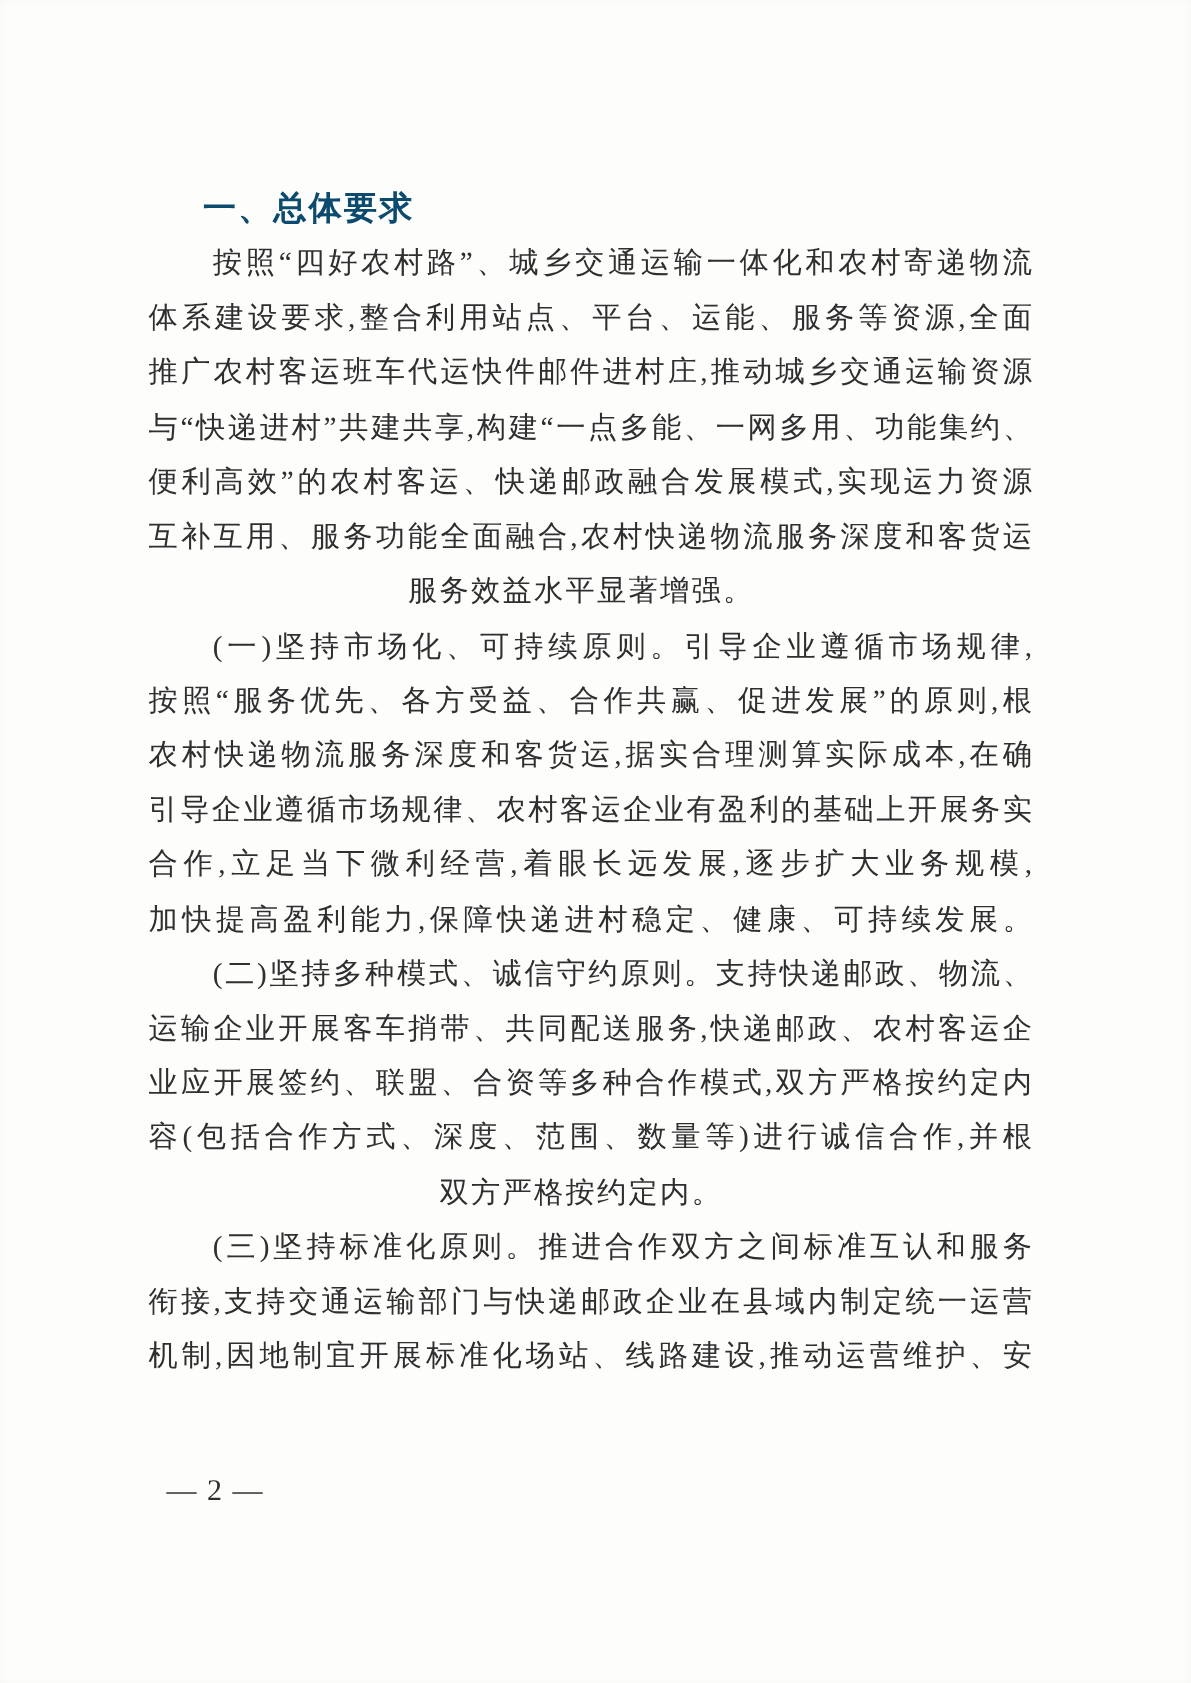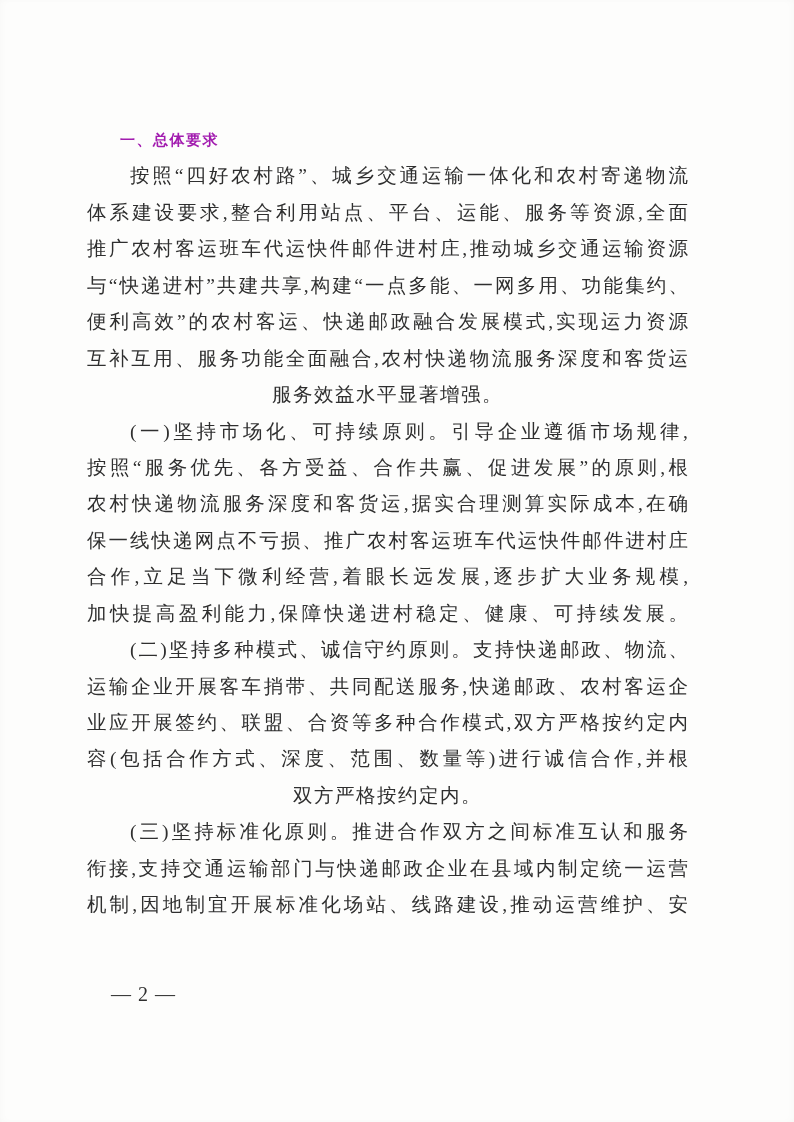--- a/index.html
+++ b/index.html
@@ -33,30 +33,31 @@
     height: 36.45px;
     line-height: 36.45px;
     white-space: normal;
     overflow: visible;
   }
   .line.first,
   .line.mid {
     text-align: justify;
     text-align-last: justify;
     text-justify: inter-character;
+    margin-left: 12px;
   }
   .line.first,
   .line.heading {
     text-indent: 2.2em;
   }
   .line.heading {
     font-family: "DejaVu Sans", "Liberation Sans", sans-serif;
     font-weight: 700;
-    font-size: 15px;
-    color: #a21caf;
+    font-size: 22px;
+    color: #0c4a6e;
     letter-spacing: 1.5px;
     text-align: left;
   }
   .line.last {
     text-align: center;
     letter-spacing: 1.5px;
   }
   .footer {
     position: absolute;
     left: 111px;
@@ -78,21 +79,21 @@
       <div class="line first">按照“四好农村路”、城乡交通运输一体化和农村寄递物流</div>
       <div class="line mid">体系建设要求,整合利用站点、平台、运能、服务等资源,全面</div>
       <div class="line mid">推广农村客运班车代运快件邮件进村庄,推动城乡交通运输资源</div>
       <div class="line mid">与“快递进村”共建共享,构建“一点多能、一网多用、功能集约、</div>
       <div class="line mid">便利高效”的农村客运、快递邮政融合发展模式,实现运力资源</div>
       <div class="line mid">互补互用、服务功能全面融合,农村快递物流服务深度和客货运</div>
       <div class="line last">服务效益水平显著增强。</div>
       <div class="line first">(一)坚持市场化、可持续原则。引导企业遵循市场规律,</div>
       <div class="line mid">按照“服务优先、各方受益、合作共赢、促进发展”的原则,根</div>
       <div class="line mid">农村快递物流服务深度和客货运,据实合理测算实际成本,在确</div>
-      <div class="line mid">保一线快递网点不亏损、推广农村客运班车代运快件邮件进村庄</div>
+      <div class="line mid">引导企业遵循市场规律、农村客运企业有盈利的基础上开展务实</div>
       <div class="line mid">合作,立足当下微利经营,着眼长远发展,逐步扩大业务规模,</div>
       <div class="line mid">加快提高盈利能力,保障快递进村稳定、健康、可持续发展。</div>
       <div class="line first">(二)坚持多种模式、诚信守约原则。支持快递邮政、物流、</div>
       <div class="line mid">运输企业开展客车捎带、共同配送服务,快递邮政、农村客运企</div>
       <div class="line mid">业应开展签约、联盟、合资等多种合作模式,双方严格按约定内</div>
       <div class="line mid">容(包括合作方式、深度、范围、数量等)进行诚信合作,并根</div>
       <div class="line last">双方严格按约定内。</div>
       <div class="line first">(三)坚持标准化原则。推进合作双方之间标准互认和服务</div>
       <div class="line mid">衔接,支持交通运输部门与快递邮政企业在县域内制定统一运营</div>
       <div class="line mid">机制,因地制宜开展标准化场站、线路建设,推动运营维护、安</div>

